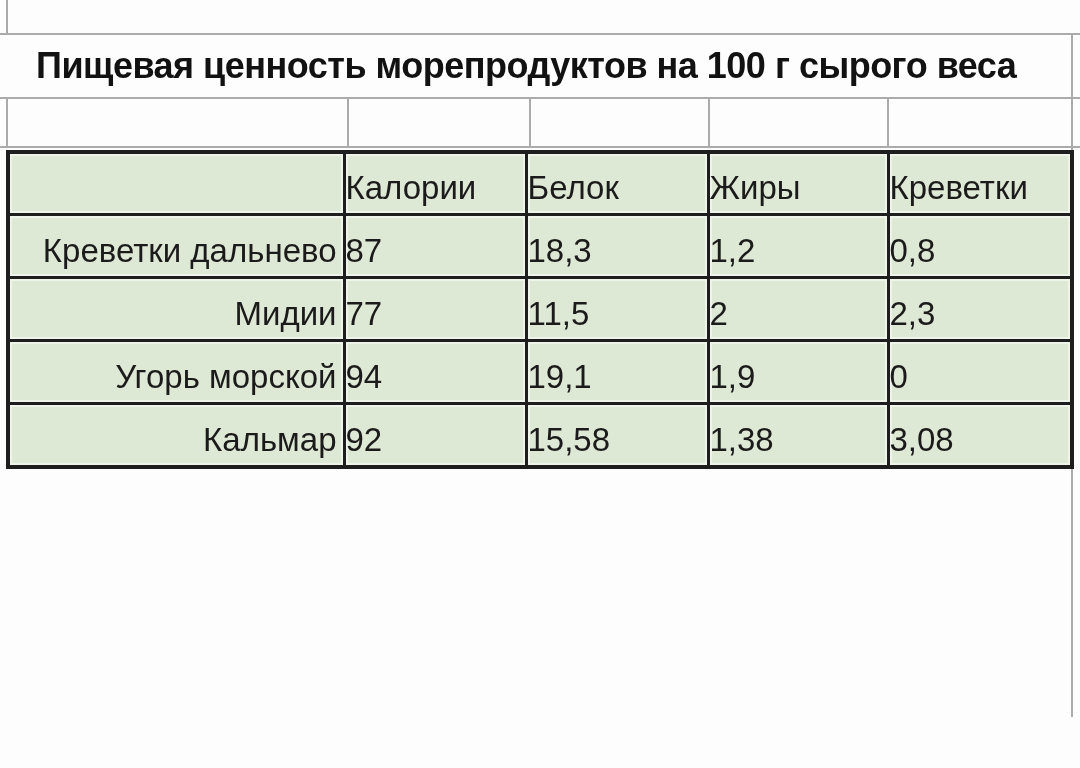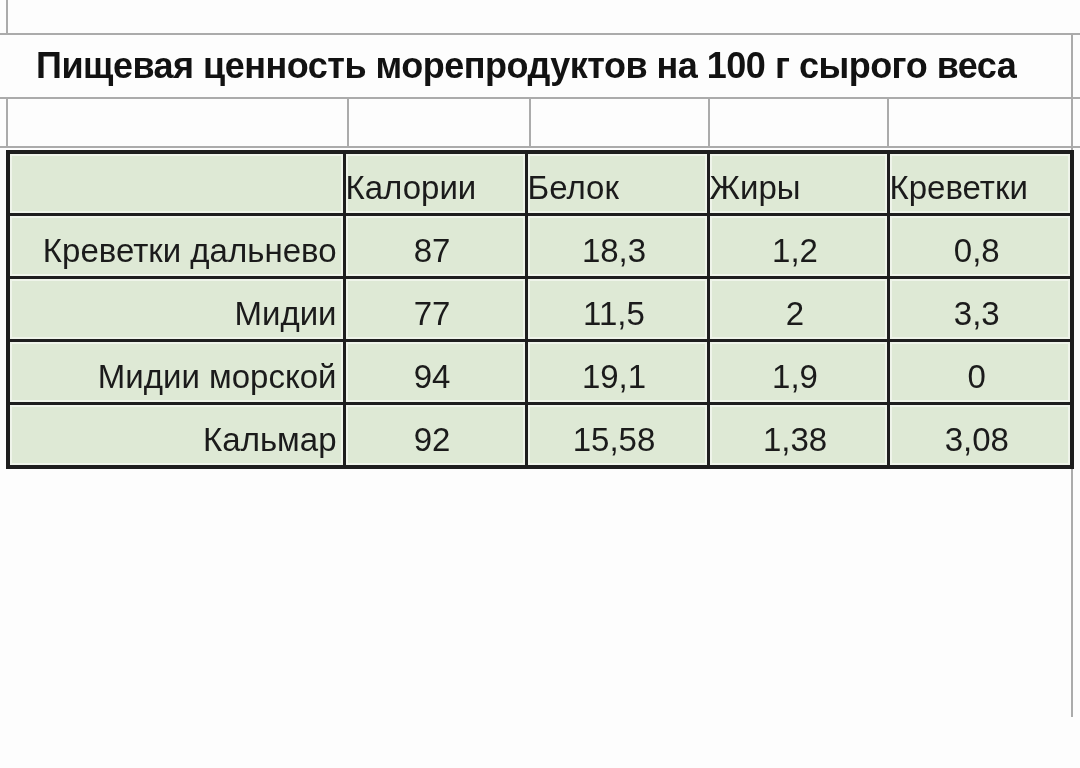--- a/index.html
+++ b/index.html
@@ -48,21 +48,21 @@
     color: #1b1b1b;
     vertical-align: bottom;
     padding: 0 6px 7px 0;
     line-height: 1.05;
     overflow: hidden;
     white-space: nowrap;
   }
   table.nutri tr.hdr th { height: 52px; text-align: left; }
   table.nutri tr.data td { height: 53px; }
   td.name { text-align: right; }
-  td.num  { text-align: center; padding-right: 10px; }
+  td.num  { text-align: left; padding-right: 10px; }
 </style>
 </head>
 <body>
 
 <div class="sheet">
 
   <div class="gl gl-h" style="left:0; top:33px;  width:1080px;"></div>
   <div class="gl gl-h" style="left:0; top:97px;  width:1080px;"></div>
   <div class="gl gl-h" style="left:0; top:146px; width:1080px;"></div>
   <div class="gl gl-v" style="left:6px;    top:0;     height:33px;"></div>
@@ -96,24 +96,24 @@
       <td class="num">87</td>
       <td class="num">18,3</td>
       <td class="num">1,2</td>
       <td class="num">0,8</td>
     </tr>
     <tr class="data">
       <td class="name">Мидии</td>
       <td class="num">77</td>
       <td class="num">11,5</td>
       <td class="num">2</td>
-      <td class="num">3,3</td>
+      <td class="num">2,3</td>
     </tr>
     <tr class="data">
-      <td class="name">Мидии морской</td>
+      <td class="name">Угорь морской</td>
       <td class="num">94</td>
       <td class="num">19,1</td>
       <td class="num">1,9</td>
       <td class="num">0</td>
     </tr>
     <tr class="data">
       <td class="name">Кальмар</td>
       <td class="num">92</td>
       <td class="num">15,58</td>
       <td class="num">1,38</td>

